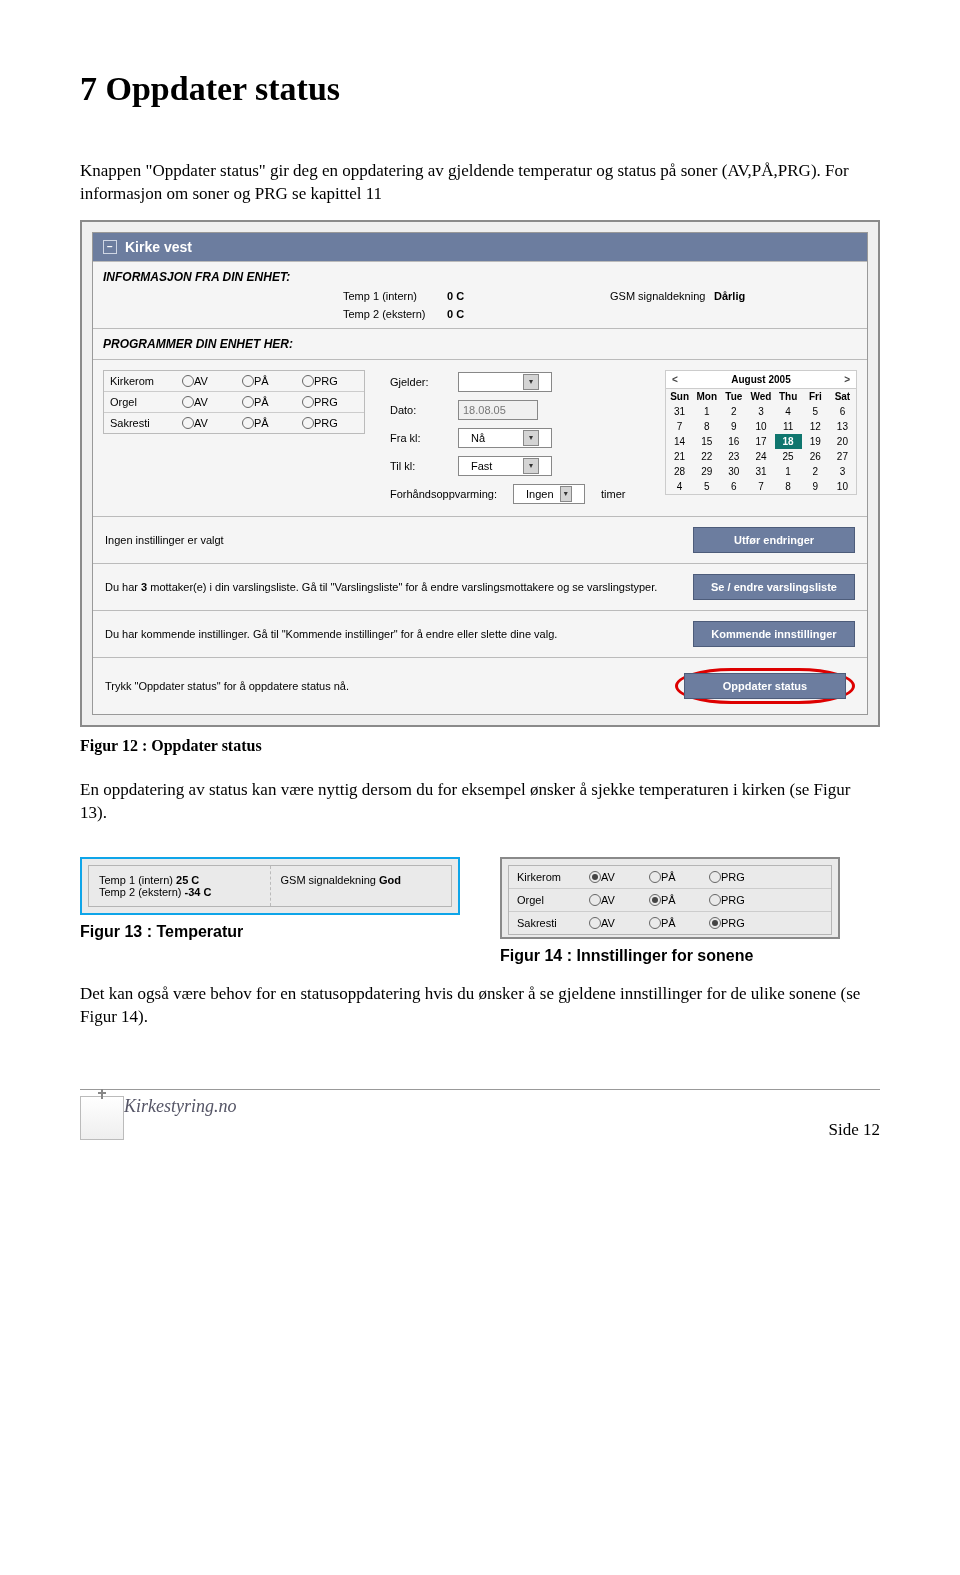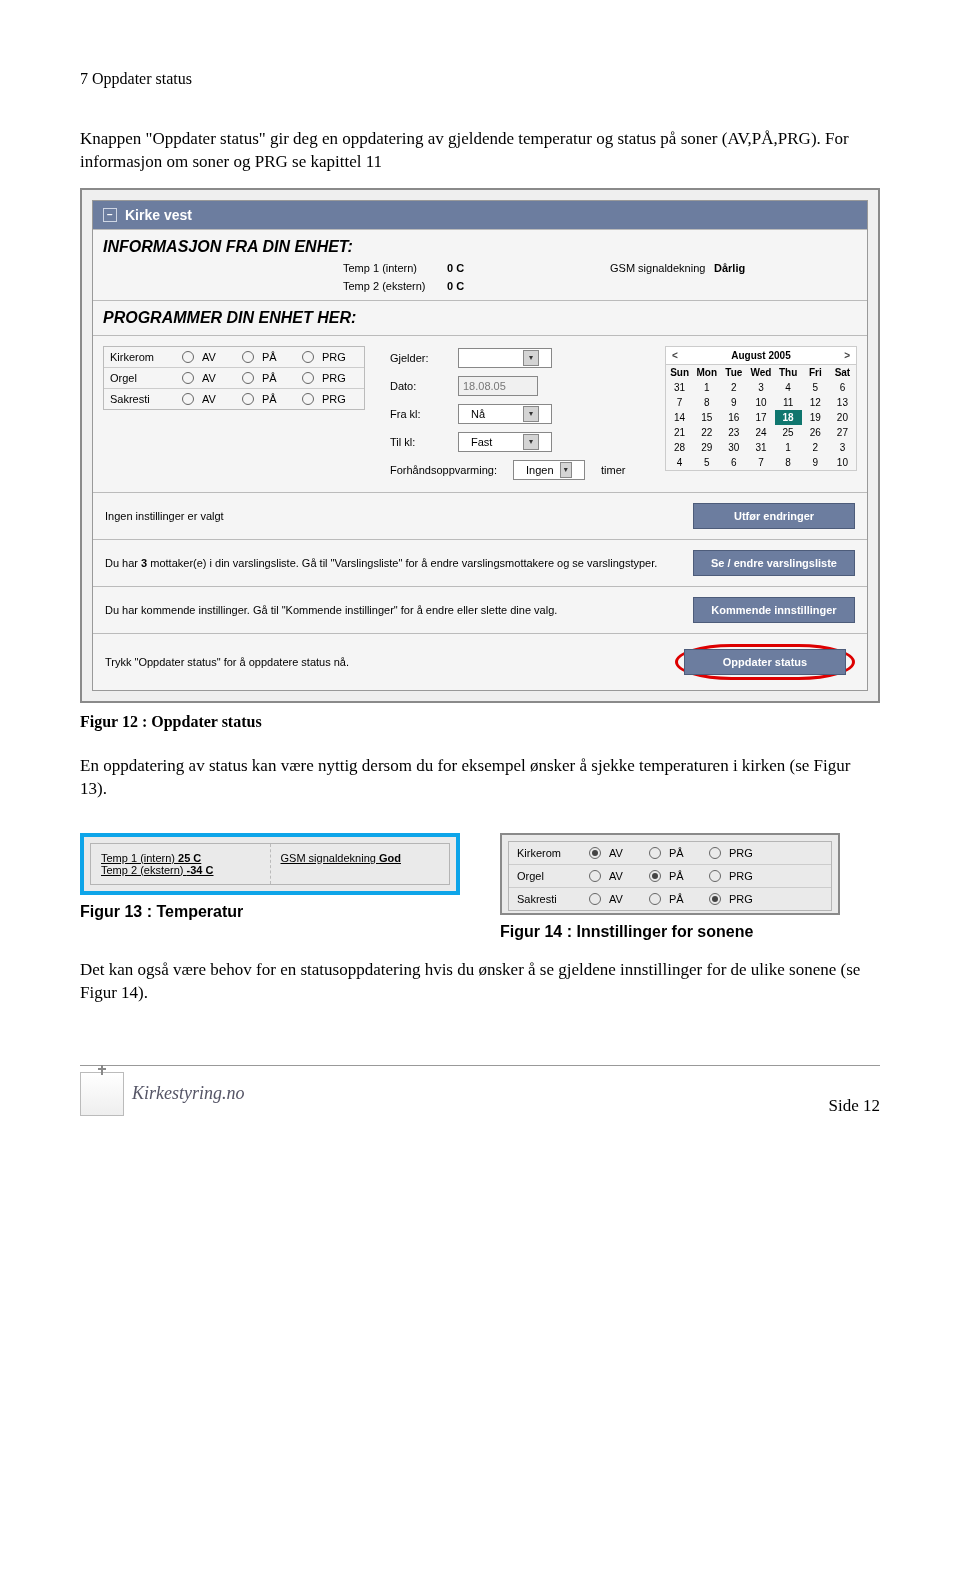--- a/index.html
+++ b/index.html
@@ -7,23 +7,23 @@
     background: #fff;
     font-family: "Times New Roman", Times, serif;
     color: #000;
     width: 960px;
   }
   .page {
     padding: 70px 80px 30px 80px;
     box-sizing: border-box;
   }
   h1.section {
-    font-size: 16px;
-    font-weight: normal;
-    margin: 0 0 40px 0;
+    font-size: 34px;
+    font-weight: bold;
+    margin: 0 0 52px 0;
   }
   p.body {
     font-size: 17px;
     margin: 0 0 14px 0;
     line-height: 1.35;
   }
   .caption {
     font-size: 16px;
     font-weight: bold;
     margin: 6px 0 18px 0;
@@ -62,21 +62,21 @@
   }
   .panel {
     border-top: 1px solid #bbb;
     padding: 8px 10px;
   }
   .panel-row { display: flex; gap: 20px; }
   .panel-col { flex: 1; display: flex; flex-direction: column; gap: 6px; }
   .label-strong {
     font-weight: bold;
     font-style: italic;
-    font-size: 16px;
+    font-size: 12px;
     margin-bottom: 6px;
   }
   .kv { display: flex; gap: 4px; font-size: 11px; }
   .kv .k { min-width: 100px; }
   .kv .v { font-weight: bold; }
   
   .prog-grid {
     display: flex;
     gap: 12px;
     padding: 10px 10px 12px;
@@ -87,21 +87,21 @@
   .zone-row {
     display: flex;
     align-items: center;
     padding: 4px 6px;
     border-bottom: 1px solid #ccc;
     gap: 4px;
     font-size: 11px;
   }
   .zone-row:last-child { border-bottom: none; }
   .zone-name { width: 68px; }
-  .radio-cell { display: flex; align-items: center; gap: 8px; width: 56px; }
+  .radio-cell { display: flex; align-items: center; gap: 0; width: 56px; }
   .radio {
     width: 10px; height: 10px; border: 1px solid #666; border-radius: 50%;
     display: inline-block;
   }
   .radio.filled::after {
     content: ''; display: block; width: 6px; height: 6px; border-radius: 50%;
     background: #444; margin: 2px;
   }
   .prog-mid { width: 230px; display: flex; flex-direction: column; gap: 8px; padding-top: 2px;}
   .field-row { display: flex; align-items: center; gap: 6px; margin-left: 15px; }
@@ -177,23 +177,22 @@
   .snip {
     font-family: Arial, Helvetica, sans-serif;
     font-size: 11px;
   }
   .snip.temp {
     width: 380px;
   }
   .snip.zones { width: 340px; }
   .snip-card {
     background: #eaeaea;
-    border: 4px solid #0ea5e9;
+    border: 2px solid #0ea5e9;
     padding: 6px;
-    text-decoration: underline;
   }
   .snip-halves {
     display: flex;
     border: 1px solid #b5b5b5;
   }
   .snip-halves > div {
     padding: 8px 10px;
     flex: 1;
   }
   .snip-halves > div:first-child {
@@ -205,21 +204,21 @@
     background: #eaeaea;
     border: 2px solid #8a8a8a;
     padding: 6px 6px 2px;
   }
   .zones-inner { border: 1px solid #b5b5b5; }
   .zones-inner .zone-row { padding: 5px 8px; }
   
   .footer-hr { border: none; border-top: 1px solid #999; margin: 60px 0 6px 0;}
   .footer { display: flex; justify-content: space-between; align-items: flex-end; font-size: 17px; font-family: "Times New Roman", serif;}
   .logo {
-    display: flex; align-items: center; gap: 8px;
+    display: flex; align-items: flex-start; 
     font-family: Georgia, serif;
     color: #555;
   }
   .church {
     width: 42px; height: 42px;
     border: 1px solid #bbb;
     background: linear-gradient(#fff,#eee);
     display: inline-block;
     position: relative;
   }

